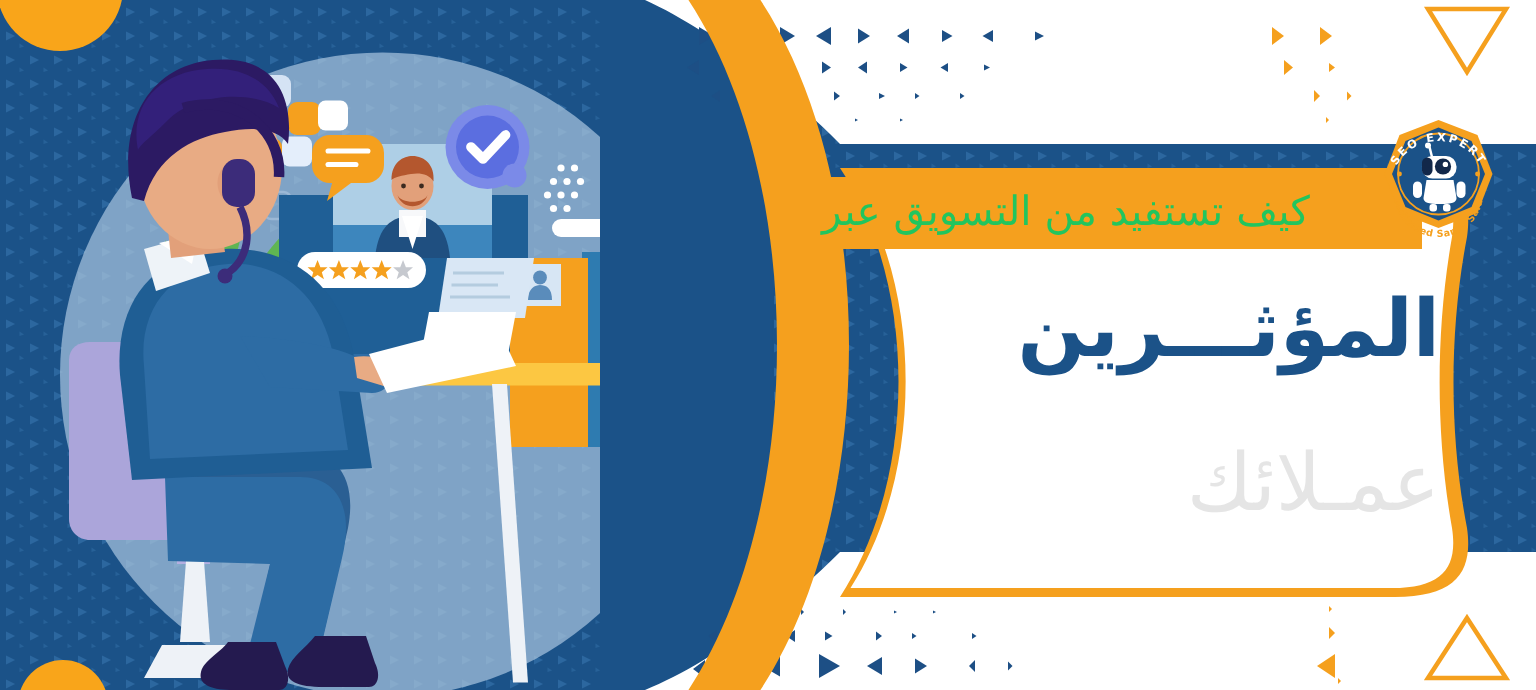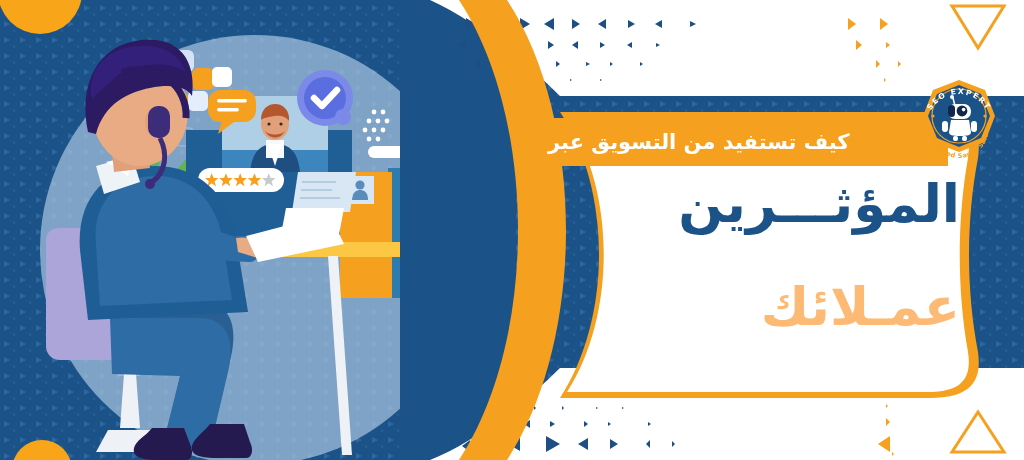--- a/index.html
+++ b/index.html
@@ -9,33 +9,33 @@
     background:#1b5288;
   }
   .layer{position:absolute;top:0;left:0;width:1024px;height:460px;}
   svg.layer{display:block;}
   
   #headline-wrap{
     position:absolute;left:560px;top:118px;width:400px;
     text-align:right;direction:rtl;z-index:40;
   }
   #kicker{
-    font-size:21px;font-weight:bold;color:#ffffff;letter-spacing:0px;
+    font-size:27px;font-weight:normal;color:#22c55e;letter-spacing:0px;
     line-height:1.25;white-space:nowrap;
   }
   #line1{
     font-size:53px;font-weight:bold;color:#1b5288;line-height:1.05;
-    white-space:nowrap;letter-spacing:-1px;
+    margin-top:16px;white-space:nowrap;letter-spacing:-1px;
   }
   #line2{
     font-size:41px;font-weight:bold;color:#ffffff;line-height:1.05;
     margin-top:2px;white-space:nowrap;
   }
   #line3{
-    font-size:53px;font-weight:bold;color:#fdba74;line-height:1.05;
+    font-size:53px;font-weight:normal;color:#e5e5e5;line-height:1.05;
     margin-top:2px;white-space:nowrap;letter-spacing:2px;
   }
   
   #kicker-bar{
     position:absolute;left:528px;top:118px;width:420px;height:48px;
     background:#f5a01e;z-index:30;
   }
   #kicker-text{
     position:absolute;left:548px;top:118px;width:390px;height:48px;
     display:flex;align-items:center;justify-content:flex-end;

